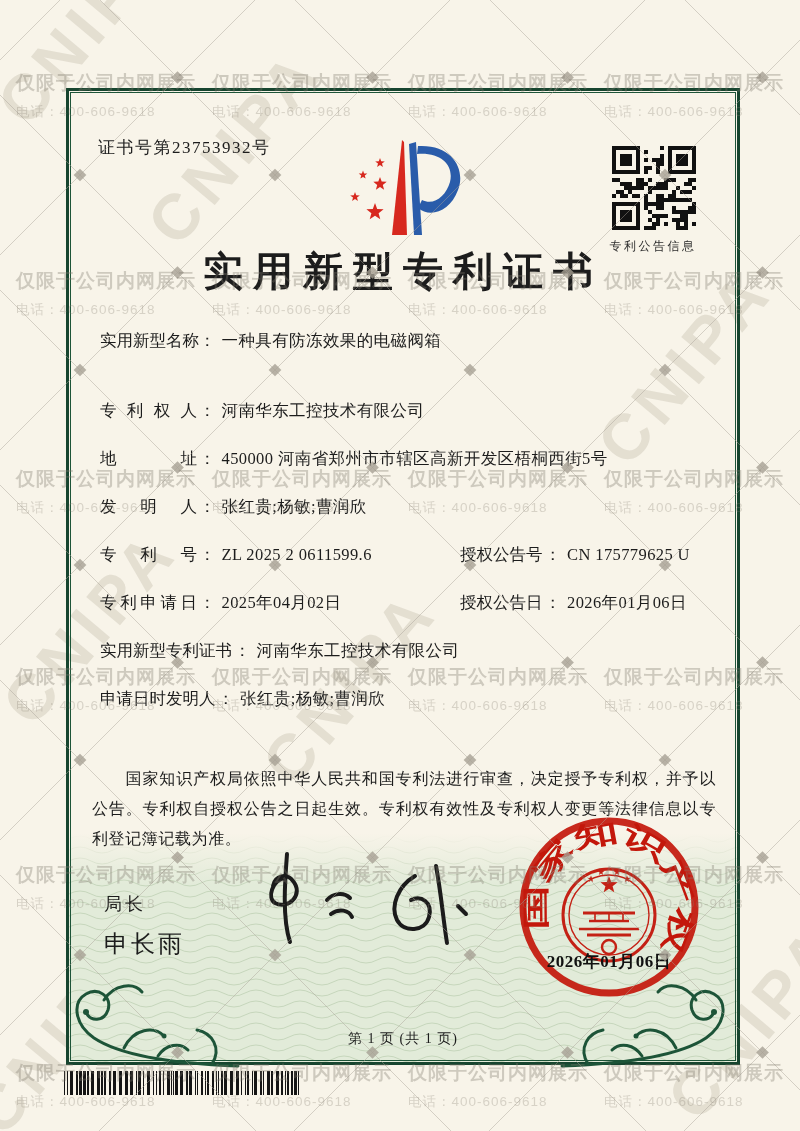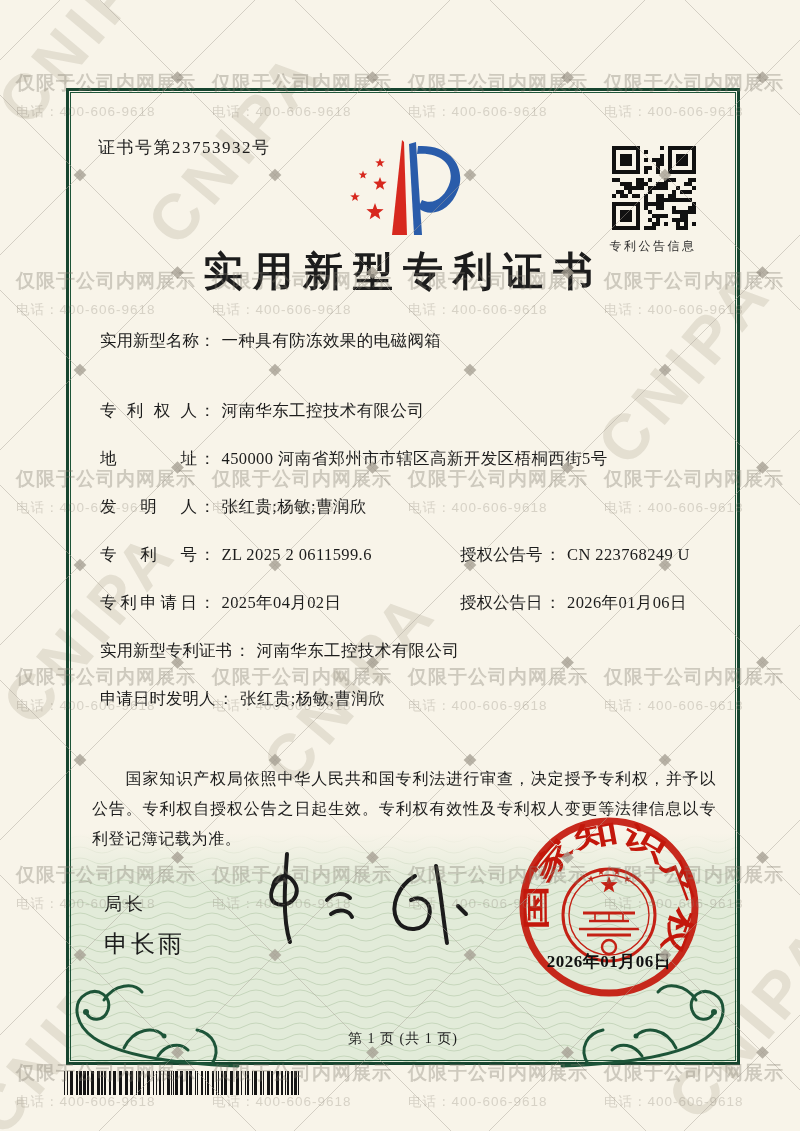--- a/index.html
+++ b/index.html
@@ -282,21 +282,21 @@
       <span class="lab w6">专利权人</span><span class="colon">：</span><span class="val">河南华东工控技术有限公司</span>
     </div>
     <div class="frow r2">
       <span class="lab w6">地址</span><span class="colon">：</span><span class="val">450000 河南省郑州市市辖区高新开发区梧桐西街5号</span>
     </div>
     <div class="frow r3">
       <span class="lab w6">发明人</span><span class="colon">：</span><span class="val">张红贵;杨敏;曹润欣</span>
     </div>
     <div class="frow r4">
       <span class="lab w6">专利号</span><span class="colon">：</span><span class="val">ZL 2025 2 0611599.6</span>
-      <span class="rcol"><span class="lab auto">授权公告号</span><span class="colon">：</span><span class="val">CN 223768249 U</span></span>
+      <span class="rcol"><span class="lab auto">授权公告号</span><span class="colon">：</span><span class="val">CN 175779625 U</span></span>
     </div>
     <div class="frow r5">
       <span class="lab w6">专利申请日</span><span class="colon">：</span><span class="val">2025年04月02日</span>
       <span class="rcol"><span class="lab auto">授权公告日</span><span class="colon">：</span><span class="val">2026年01月06日</span></span>
     </div>
     <div class="frow r6">
       <span class="lab auto">实用新型专利证书</span><span class="colon">：</span><span class="val">河南华东工控技术有限公司</span>
     </div>
     <div class="frow r7">
       <span class="lab auto">申请日时发明人</span><span class="colon">：</span><span class="val">张红贵;杨敏;曹润欣</span>

